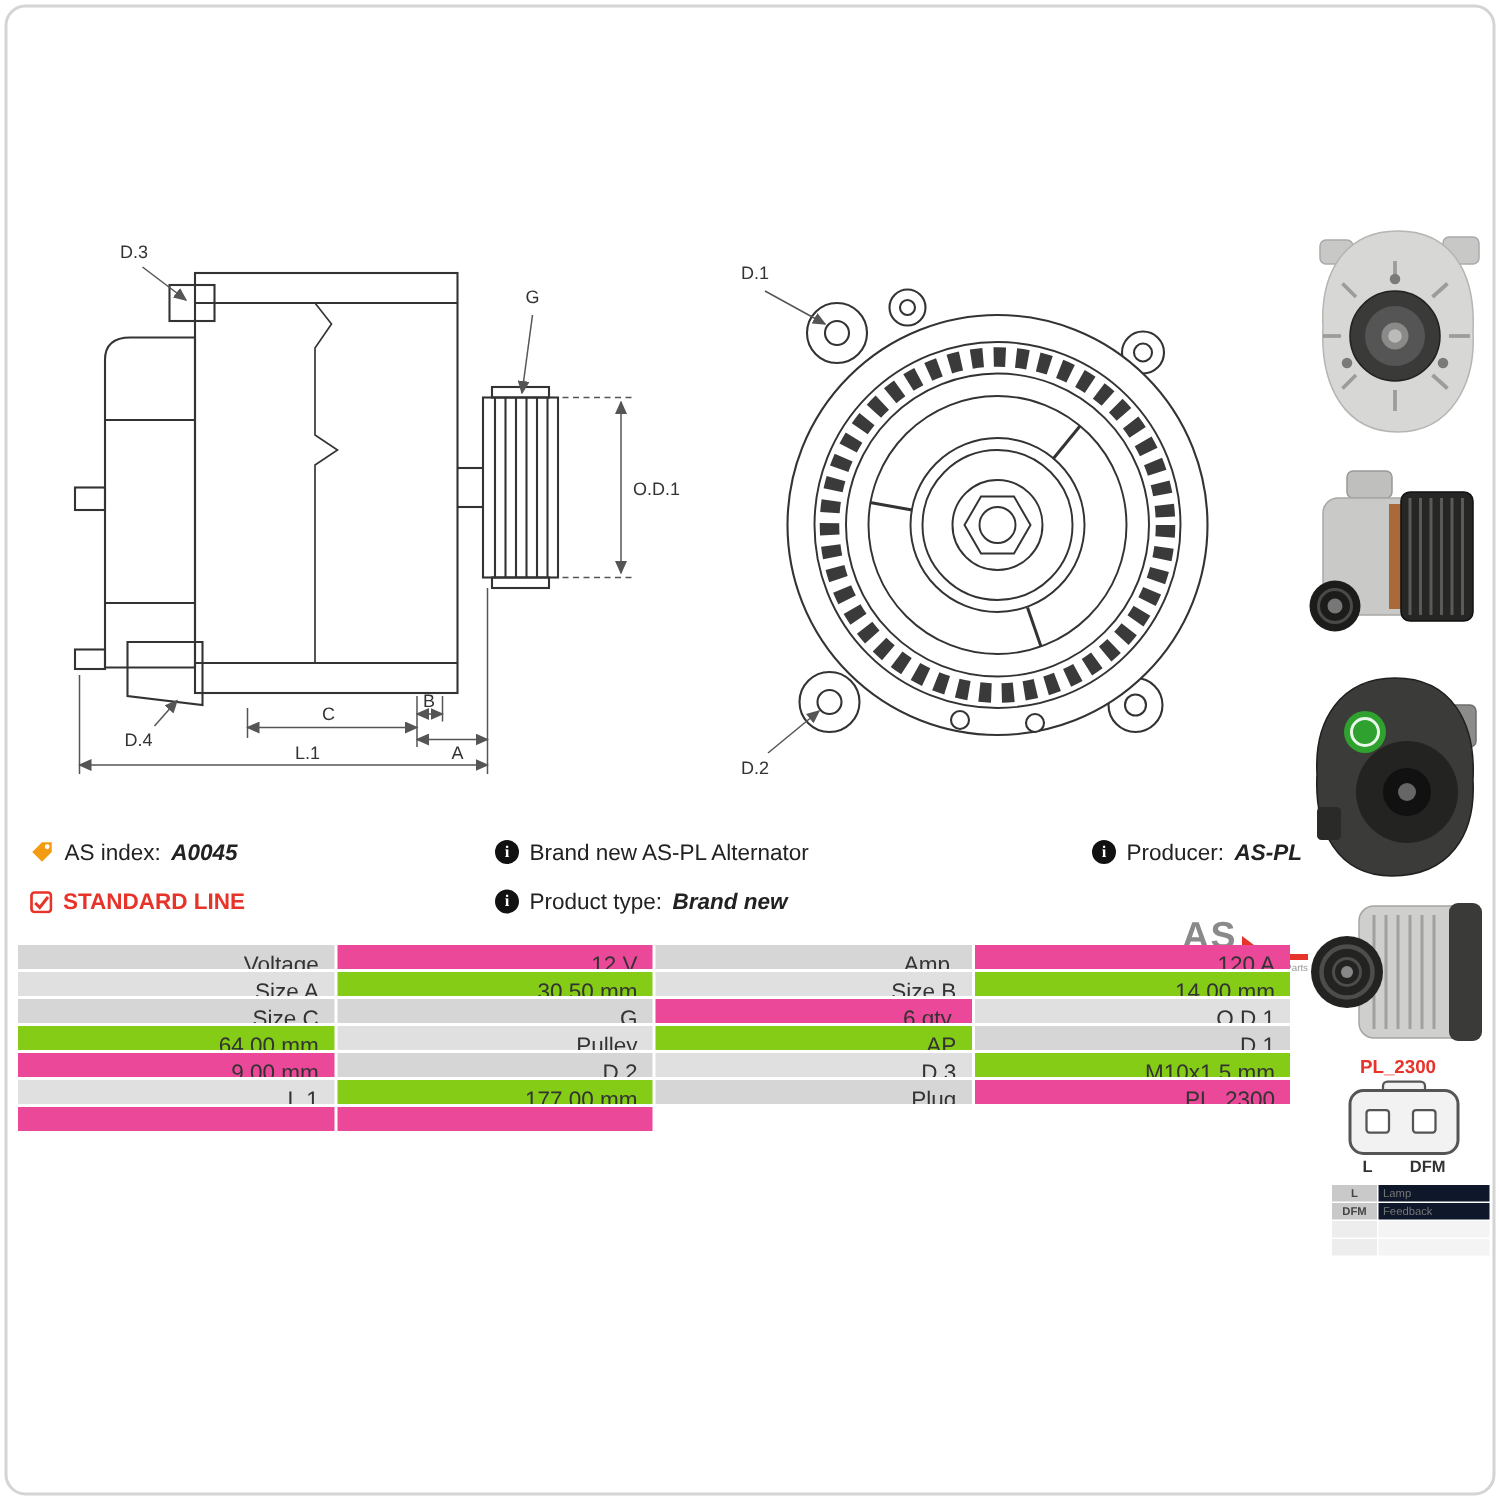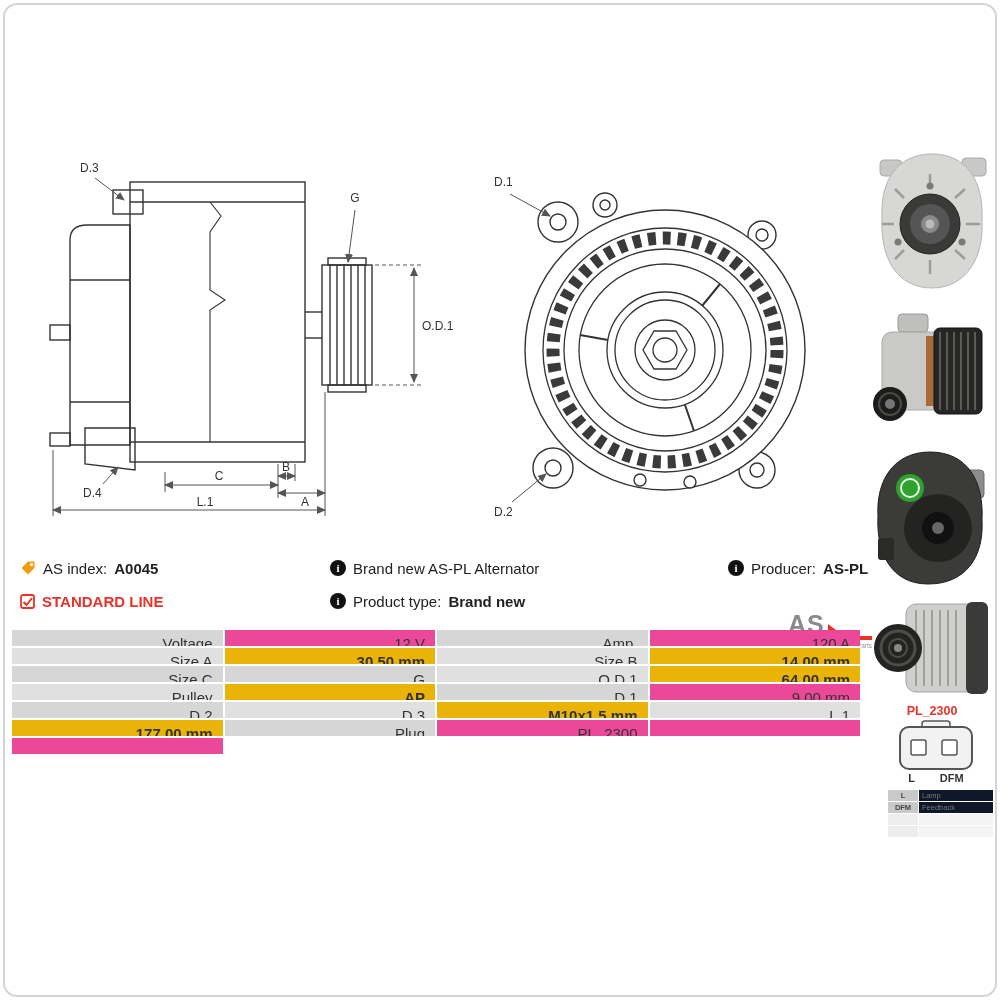--- a/index.html
+++ b/index.html
@@ -23,42 +23,42 @@
   .legend .k{background:#c9c9c9;font-size:7.5px;font-weight:bold;color:#444;
     text-align:center;line-height:11px;height:11px;}
   .legend .d{background:#0f172a;font-size:7.5px;color:#777;line-height:11px;
     height:11px;padding-left:3px;}
   .legend .empty-k{background:#ededed;height:11px;}
   .legend .empty-d{background:#f4f4f4;height:11px;}
 
   
   .info-item{position:absolute;height:20px;display:flex;align-items:center;
     gap:7px;font-size:15px;color:#222;white-space:nowrap;}
-  .info-item .bold{font-weight:bold;}
+  .info-item .bold{font-weight:bold;font-style:italic;}
   .red{color:#e8332a;font-weight:bold;}
   .i-icon{width:16px;height:16px;border-radius:50%;background:#111;color:#fff;
     font-size:11px;font-weight:bold;display:inline-flex;align-items:center;
     justify-content:center;font-family:"Liberation Serif", serif;flex:0 0 16px;}
 
   
   .as-logo{position:absolute;left:788px;top:579px;width:84px;margin-top:34px;}
   .as-logo .row{display:flex;align-items:flex-end;gap:3px;}
   .as-logo .as-txt{font-size:25px;font-weight:bold;color:#8a8a8a;line-height:22px;letter-spacing:1px;}
   .as-logo .tri{width:0;height:0;border-left:12px solid #e8332a;border-top:9px solid transparent;
     border-bottom:0 solid transparent;margin-bottom:2px;}
   .as-logo .bar{height:4px;background:#e8332a;margin-top:1px;}
   .as-logo .tag{font-size:6.5px;color:#999;margin-top:2px;text-align:right;}
 
   
   .spec-table{position:absolute;left:12px;top:630px;width:848px;display:grid;
     grid-template-columns:1fr 1fr 1fr 1fr;gap:2px;background:#fff;}
   .cell{height:16px;line-height:28.5px;text-align:right;padding-right:10px;
     font-size:15px;color:#333;box-sizing:border-box;overflow:hidden;}
   .lab.odd{background:#d6d6d6;} .val.odd{background:#ec4899;}
-  .lab.even{background:#e0e0e0;} .val.even{background:#eab308;font-weight:bold;}
+  .lab.even{background:#e0e0e0;} .val.even{background:#84cc16;}
 
   svg text{font-family:"Liberation Sans", sans-serif;font-size:12px;fill:#333;}
 </style>
 </head>
 <body>
 
 <div class="frame"></div>
 
 <div class="abs" style="left:25px;top:140px;width:450px;height:400px;">
 <svg width="450" height="400" viewBox="0 0 450 400">
@@ -318,20 +318,21 @@
   <div class="cell lab odd">Amp.</div>
   <div class="cell val odd">120 A</div>
 
   <div class="cell lab even">Size A</div>
   <div class="cell val even">30.50 mm</div>
   <div class="cell lab even">Size B</div>
   <div class="cell val even">14.00 mm</div>
 
   <div class="cell lab odd">Size C</div>
   <div class="cell lab odd">G</div>
+  <div class="cell val odd">6 qty.</div>
 
   <div class="cell lab even">O.D.1</div>
   <div class="cell val even">64.00 mm</div>
   <div class="cell lab even">Pulley</div>
   <div class="cell val even">AP</div>
 
   <div class="cell lab odd">D.1</div>
   <div class="cell val odd">9.00 mm</div>
   <div class="cell lab odd">D.2</div>
 

